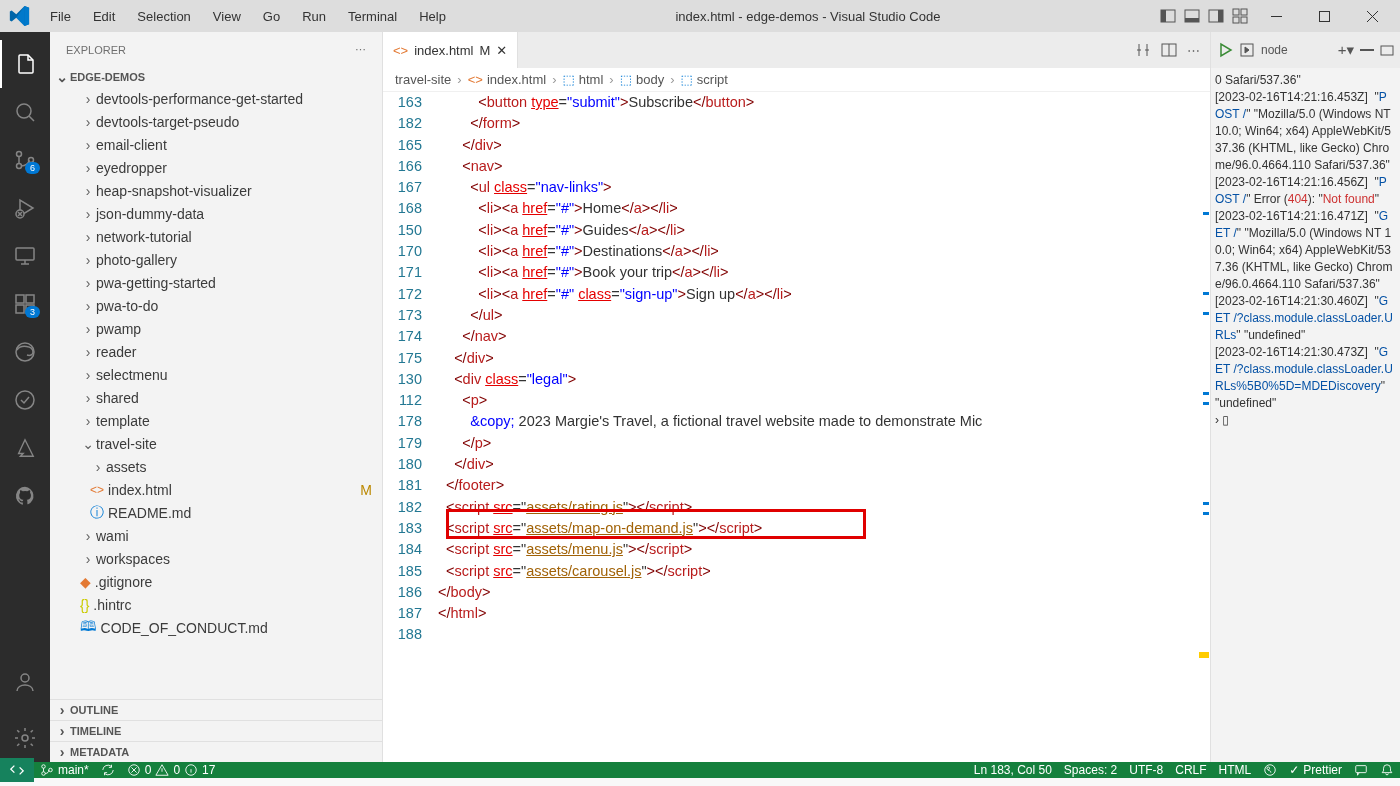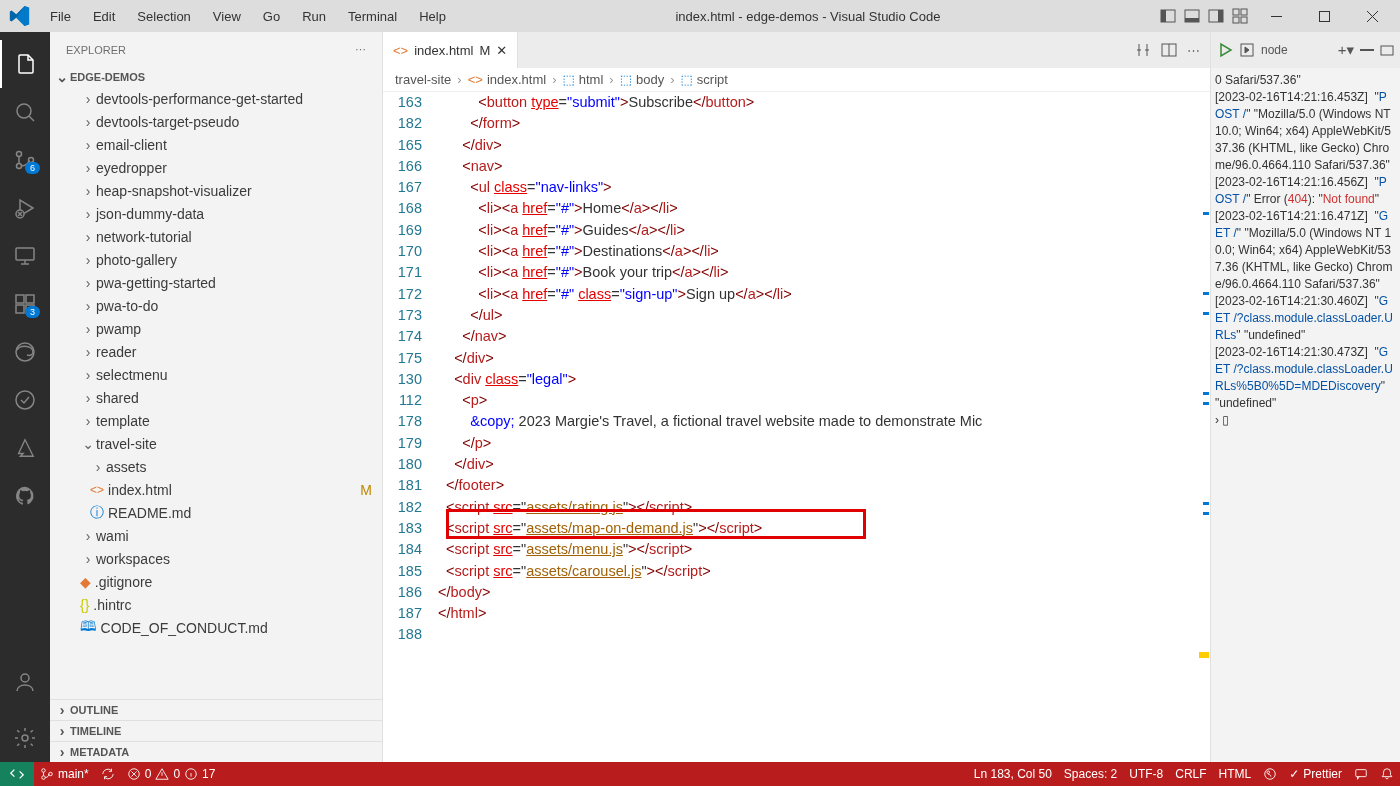--- a/index.html
+++ b/index.html
@@ -57,21 +57,21 @@
 .highlight-box { position: absolute; border: 3px solid #e00000; pointer-events: none; }
 .minimap { width: 10px; background: #fff; position: relative; }
 .mini-mark { position: absolute; right: 1px; width: 6px; height: 3px; background: #0078d4; }
 
 .debug-panel { width: 190px; background: #f3f3f3; border-left: 1px solid #e0e0e0; display: flex; flex-direction: column; font-family: Consolas, monospace; font-size: 12px; }
 .debug-header { height: 36px; display: flex; align-items: center; padding: 0 6px; gap: 6px; color: #555; background: #ececec; }
 .debug-content { flex: 1; padding: 4px; overflow: hidden; white-space: pre-wrap; word-break: break-all; color: #333; line-height: 17px; }
 .c-red { color: #cd3131; text-align: right; }
 .c-blue { color: #0451a5; }
 
-.statusbar { height: 24px; background: #b91c1c; color: #fff; display: flex; align-items: center; font-size: 12px; }
+.statusbar { height: 16px; background: #15803d; color: #fff; display: flex; align-items: center; font-size: 12px; }
 .statusbar .remote { background: #16825d; width: 34px; height: 24px; display: flex; align-items: center; justify-content: center; }
 .sb-item { padding: 0 6px; display: flex; align-items: center; gap: 4px; }
 .sb-spacer { flex: 1; }
 
 svg { display: block; }
 </style>
 </head>
 <body>
 
 <div class="titlebar">
@@ -381,21 +381,21 @@
         </span>
     </div>
     <div class="code-pane">
       <div class="gutter" id="gutter">
           <div>163</div>
           <div>182</div>
           <div>165</div>
           <div>166</div>
           <div>167</div>
           <div>168</div>
-          <div>169</div>
+          <div>150</div>
           <div>170</div>
           <div>171</div>
           <div>172</div>
           <div>173</div>
           <div>174</div>
           <div>175</div>
           <div>130</div>
           <div>112</div>
           <div>178</div>
           <div>179</div>

